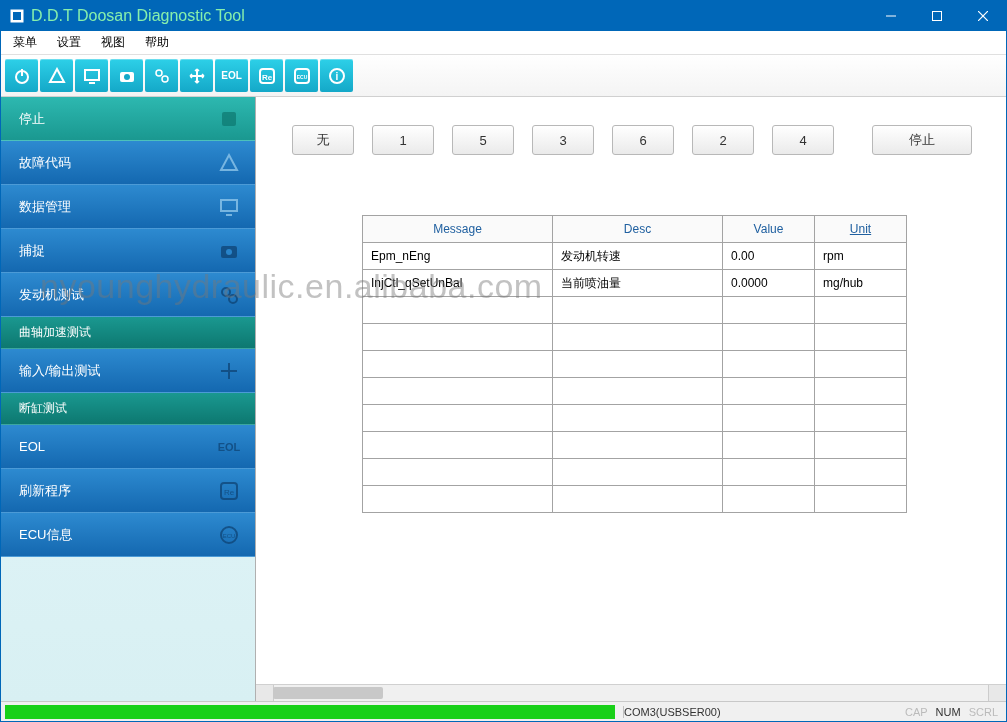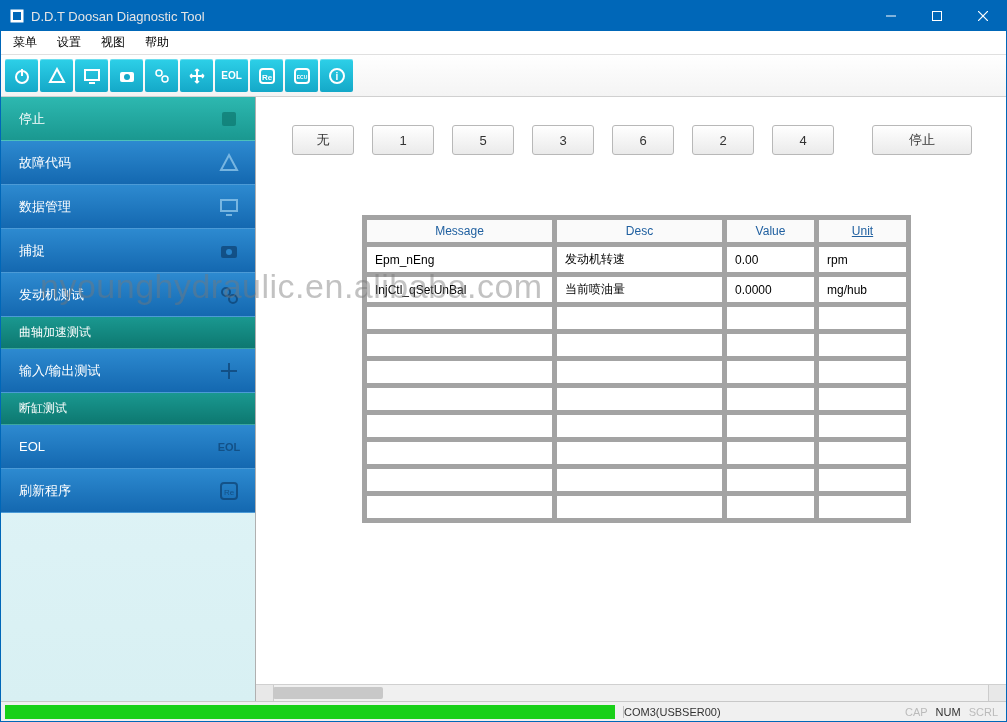--- a/index.html
+++ b/index.html
@@ -1,18 +1,18 @@
 <!DOCTYPE html>
 <html><head>
 <meta charset="utf-8">
 <style>
 * { margin: 0; padding: 0; box-sizing: border-box; font-family: "Microsoft YaHei", Arial, sans-serif; }
 body { width: 1007px; height: 722px; overflow: hidden; background: #fff; border: 1px solid #0067b8; }
 
-.titlebar { height: 30px; background: #0067b8; color: #e5e5e5; display: flex; align-items: center; padding-left: 8px; font-size: 13px; }
+.titlebar { height: 30px; background: #0067b8; color: #86efac; display: flex; align-items: center; padding-left: 8px; font-size: 16px; }
 .titlebar .app-icon { width: 16px; height: 16px; margin-right: 6px; display: flex; align-items: center; justify-content: center; }
 .titlebar .title-text { flex: 1; }
 .titlebar .win-btn { width: 46px; height: 30px; display: flex; align-items: center; justify-content: center; color: #fff; cursor: pointer; }
 
 .menubar { height: 24px; display: flex; align-items: center; padding-left: 8px; gap: 12px; font-size: 12px; border-bottom: 1px solid #e0e0e0; }
 .menubar .menu-item { cursor: pointer; padding: 18px 4px; }
 
 .toolbar { height: 42px; background: linear-gradient(#fff,#f4f4f4); border-bottom: 1px solid #d0d0d0; display: flex; align-items: center; padding-left: 4px; gap: 2px; }
 .tool-btn { width: 33px; height: 33px; background: linear-gradient(#2dd0e8,#14a8c8); border-radius: 2px; display: flex; align-items: center; justify-content: center; color: #fff; font-size: 10px; font-weight: bold; cursor: pointer; box-shadow: inset 0 1px 0 rgba(255,255,255,0.3); }
 
@@ -26,21 +26,21 @@
 .side-icon { width: 24px; height: 24px; display: flex; align-items: center; justify-content: center; opacity: 0.7; }
 
 .content { flex: 1; background: #fff; border-left: 1px solid #b0b0b0; display: flex; flex-direction: column; position: relative; }
 .content-inner { flex: 1; padding: 28px 0 0 28px; overflow: hidden; position: relative; }
 
 .btn-row { display: flex; gap: 18px; margin-bottom: 60px; margin-left: 8px; }
 .big-btn { height: 30px; min-width: 62px; padding: 0 16px; background: linear-gradient(#fff,#eaeaea); border: 1px solid #b8b8b8; border-radius: 3px; font-size: 13px; color: #333; display: flex; align-items: center; justify-content: center; cursor: pointer; }
 .big-btn.wide { min-width: 100px; margin-left: 20px; }
 
 .data-table { border-collapse: collapse; margin-left: 78px; font-size: 12px; }
-.data-table th, .data-table td { border: 5px solid #a3a3a3; padding: 4px 8px; height: 27px; background: #fff; text-align: left; vertical-align: middle; margin-top: 16px; }
+.data-table th, .data-table td { border: 1px solid #a3a3a3; padding: 4px 8px; height: 27px; background: #fff; text-align: left; vertical-align: middle; margin-top: 16px; }
 .data-table th { background: #fafafa; text-align: center; font-weight: normal; color: #2060a0; }
 .data-table th.c-msg { width: 190px; }
 .data-table th.c-desc { width: 170px; }
 .data-table th.c-val { width: 92px; }
 .data-table th.c-unit { width: 92px; text-decoration: underline; }
 
 .hscroll { height: 17px; background: #f0f0f0; border-top: 1px solid #d0d0d0; position: relative; }
 .hscroll::before { content:''; position:absolute; left:0; top:0; width:17px; height:16px; background:#e8e8e8; border-right:1px solid #ccc; }
 .hscroll::after { content:''; position:absolute; right:0; top:0; width:17px; height:16px; background:#e8e8e8; border-left:1px solid #ccc; }
 .hscroll .thumb { position:absolute; left:17px; top:2px; bottom:2px; width:110px; background:#c8c8c8; border-radius:2px; }
@@ -209,20 +209,29 @@
     <div class="side-item blue">
       <span>EOL</span>
       <span class="side-icon" style="font-size:11px;color:#0d4070;font-weight:bold;">EOL</span>
     </div>
     <div class="side-item blue">
       <span>刷新程序</span>
       <span class="side-icon">
           <svg width="22" height="22">
             <rect x="3" y="3" width="16" height="16" rx="3" fill="none" stroke="#0d4070" stroke-width="2"></rect>
             <text x="11" y="15" text-anchor="middle" fill="#0d4070" font-size="8">Re</text>
+          </svg>
+        </span>
+    </div>
+    <div class="side-item blue">
+      <span>ECU信息</span>
+      <span class="side-icon">
+          <svg width="22" height="22">
+            <circle cx="11" cy="11" r="8" fill="none" stroke="#0d4070" stroke-width="2"></circle>
+            <text x="11" y="14" text-anchor="middle" fill="#0d4070" font-size="6">ECU</text>
           </svg>
         </span>
     </div>
   </div>
 
   <div class="content">
     <div class="content-inner">
       <div class="btn-row">
         <div class="big-btn">无</div>
         <div class="big-btn">1</div>

